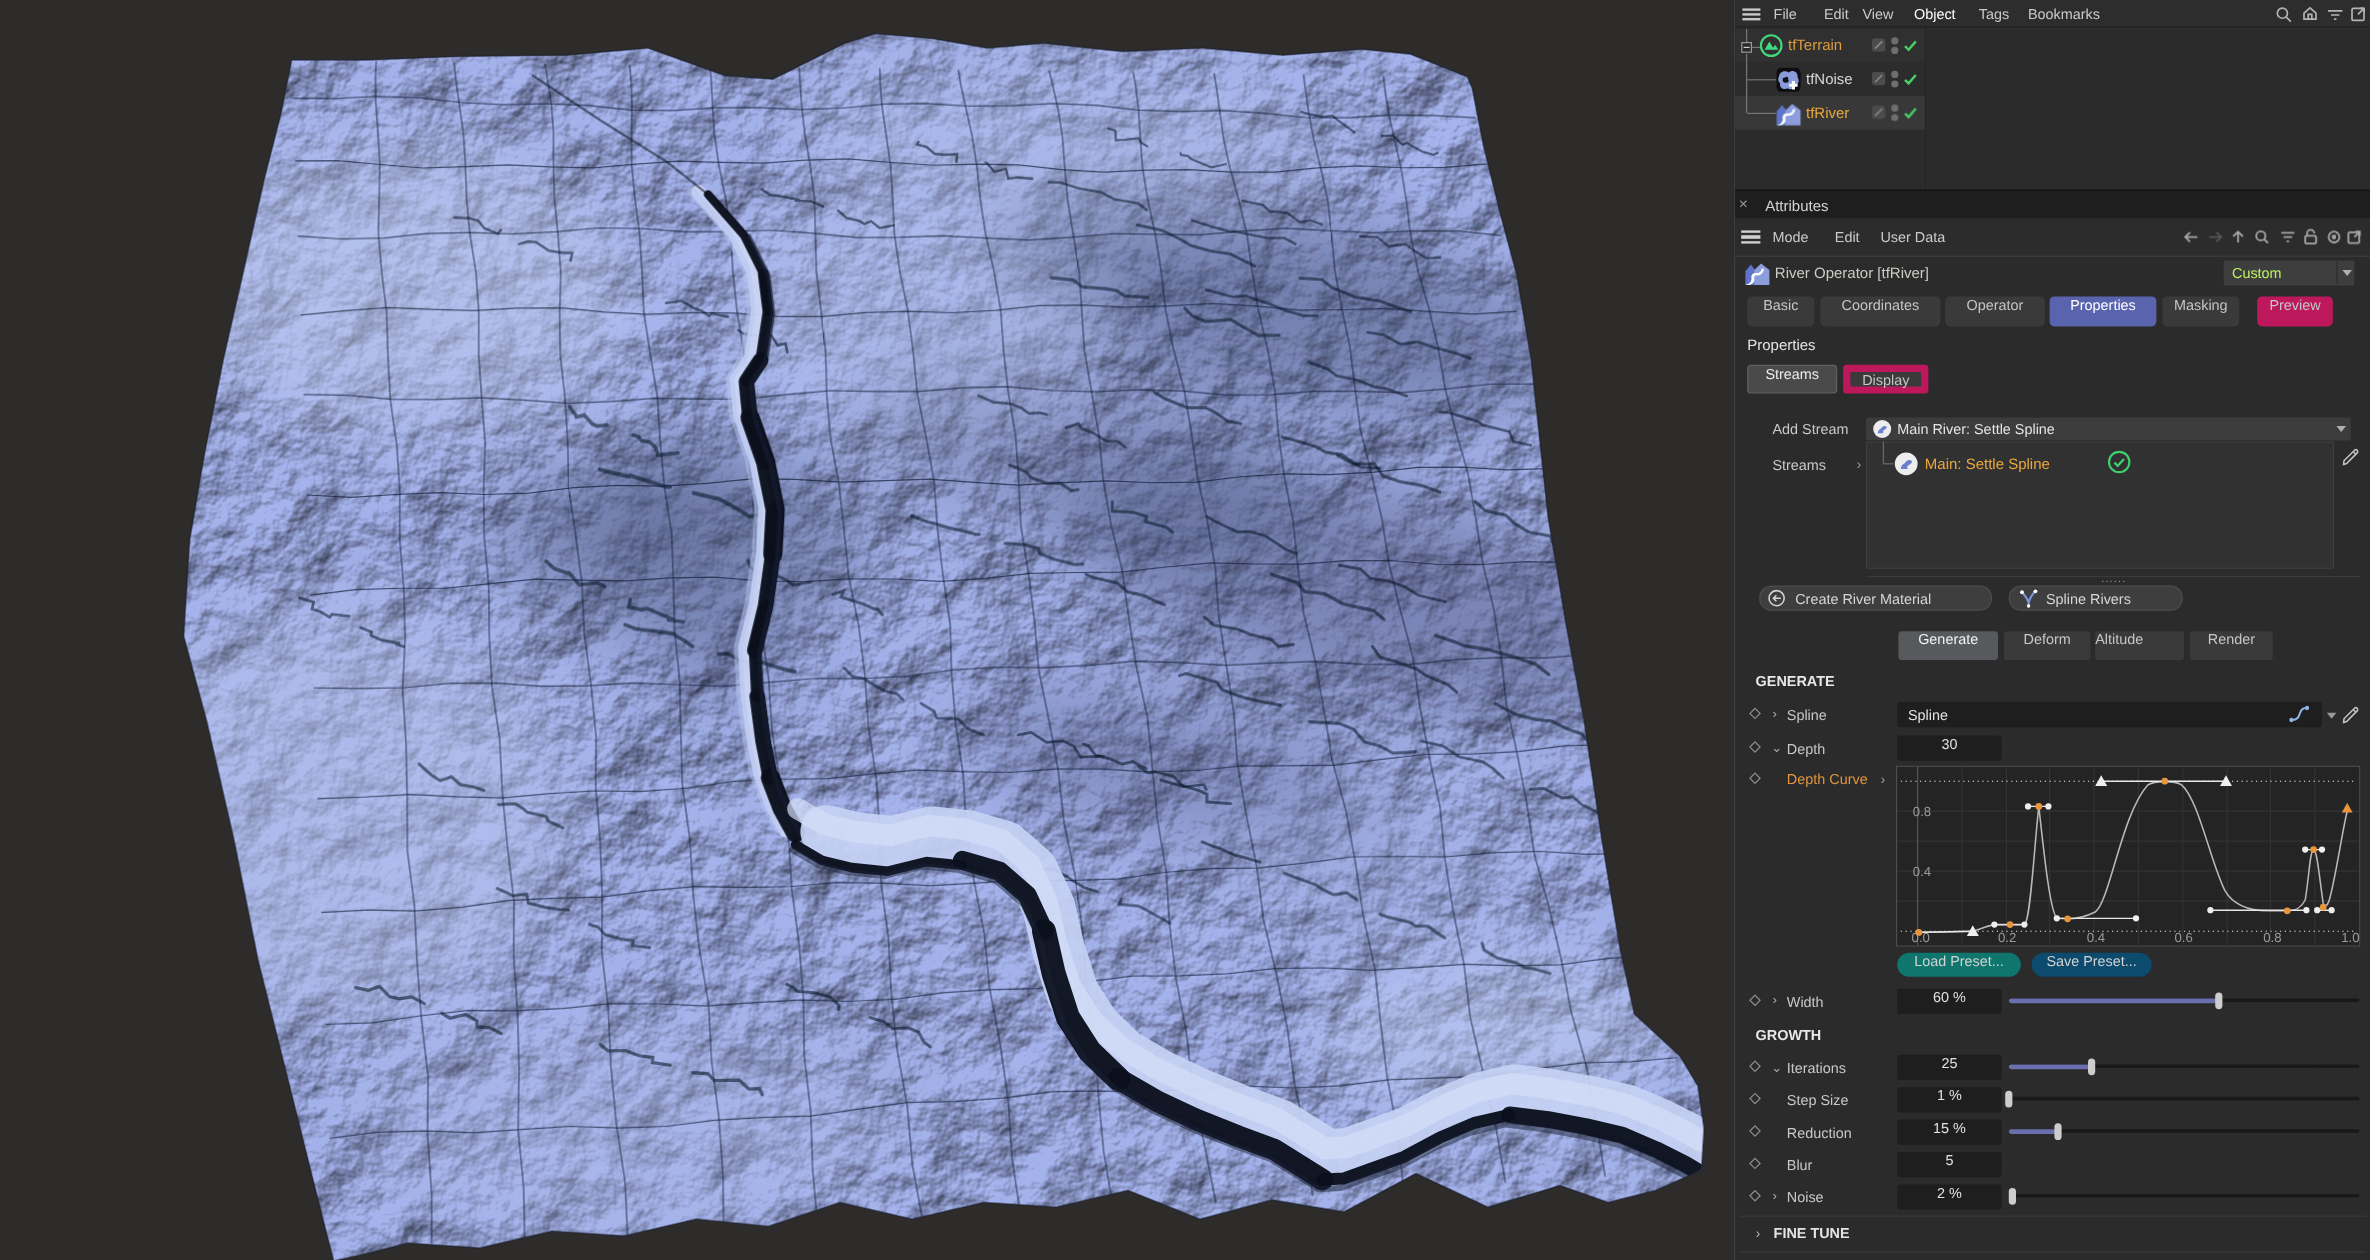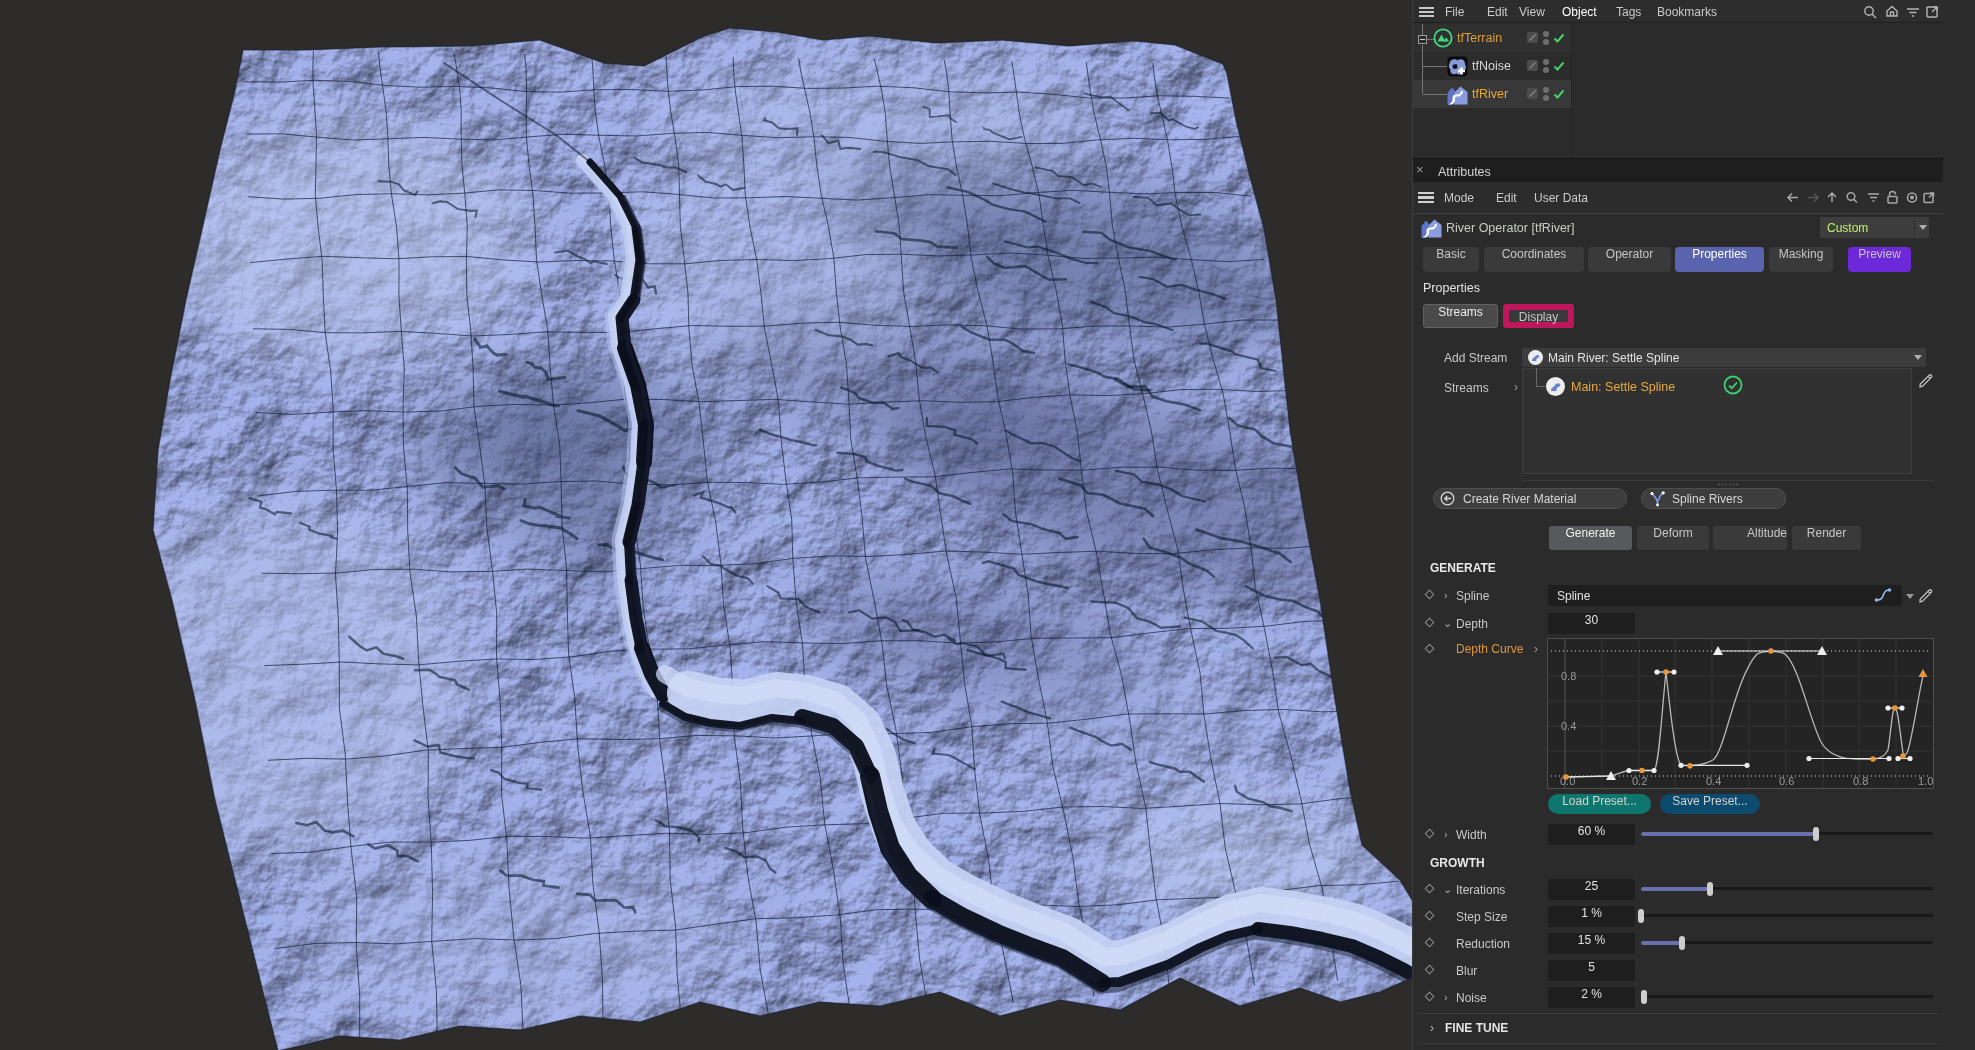--- a/index.html
+++ b/index.html
@@ -1,19 +1,19 @@
 <!DOCTYPE html>
 <html><head><meta charset="utf-8">
 <style>
 * {margin:0;padding:0;box-sizing:border-box}
 html,body {width:1975px;height:1050px;background:#2b2b2b;overflow:hidden}
 .ab {position:absolute}
 .t {font:12px "Liberation Sans",sans-serif;color:#c8c8c8;white-space:nowrap}
 #viewport {position:absolute;left:0;top:0;width:1445px;height:1050px;background:#2d2c2b}
-#panel {position:absolute;left:1412px;top:0;width:482px;height:1050px;background:#2b2b2b;border-left:1px solid #3c3c3c}
+#panel {position:absolute;left:1445px;top:0;width:482px;height:1050px;background:#2b2b2b;border-left:1px solid #3c3c3c}
 </style></head>
 <body>
 <div id="viewport"><svg width="1445" height="1050" viewBox="0 0 1445 1050">
 <defs>
 <filter id="relief" x="-3%" y="-3%" width="106%" height="106%">
   <feTurbulence type="fractalNoise" baseFrequency="0.019" numOctaves="5" seed="11" result="n"></feTurbulence>
   <feDiffuseLighting in="n" lighting-color="#ffffff" surfaceScale="6.5" diffuseConstant="1.28" result="lit">
     <feDistantLight azimuth="235" elevation="42"></feDistantLight>
   </feDiffuseLighting>
   <feComponentTransfer in="lit" result="lit2">
@@ -322,21 +322,21 @@
     <div class="ab t" style="left:33px;top:221px;color:#c9cdc3;font-size:12.5px">River Operator [tfRiver]</div>
     <div class="ab" style="left:406px;top:216px;width:111px;height:23px;background:#3e3e3e;border:1px solid #2a2a2a;border-radius:2px"></div>
     <div class="ab t" style="left:414px;top:221px;color:#bef264">Custom</div>
     <div class="ab" style="left:501px;top:218px;width:1px;height:19px;background:#2e2e2e"></div>
     <div class="ab" style="left:506px;top:225px;width:0px;height:0px;border:4px solid transparent;border-top:5px solid #b0b0b0"></div>
     <div class="ab" style="left:10px;top:247px;width:56px;height:25px;background:#3a3a3a;border-radius:4px;text-align:center;line-height:25px;font:12px Liberation Sans,sans-serif;color:#c6c6c6">Basic</div>
     <div class="ab" style="left:71px;top:247px;width:100px;height:25px;background:#3a3a3a;border-radius:4px;text-align:center;line-height:25px;font:12px Liberation Sans,sans-serif;color:#c6c6c6">Coordinates</div>
     <div class="ab" style="left:175px;top:247px;width:83px;height:25px;background:#3a3a3a;border-radius:4px;text-align:center;line-height:25px;font:12px Liberation Sans,sans-serif;color:#c6c6c6">Operator</div>
     <div class="ab" style="left:262px;top:247px;width:89px;height:25px;background:#5a64ae;border-radius:4px;text-align:center;line-height:25px;font:12px Liberation Sans,sans-serif;color:#ffffff">Properties</div>
     <div class="ab" style="left:356px;top:247px;width:64px;height:25px;background:#3a3a3a;border-radius:4px;text-align:center;line-height:25px;font:12px Liberation Sans,sans-serif;color:#c6c6c6">Masking</div>
-    <div class="ab" style="left:435px;top:247px;width:63px;height:25px;background:#6d28d9;border-radius:4px;text-align:center;line-height:25px;font:12px Liberation Sans,sans-serif;color:#c6c6c6">Preview</div>
+    <div class="ab" style="left:435px;top:247px;width:63px;height:25px;background:#be185d;border-radius:4px;text-align:center;line-height:25px;font:12px Liberation Sans,sans-serif;color:#c6c6c6">Preview</div>
     <div class="ab t" style="left:10px;top:281px;color:#e4e4e4;font-size:12.5px">Properties</div>
     <div class="ab" style="left:10px;top:304px;width:75px;height:24px;background:#4a4a4a;border:1px solid #616161;border-radius:3px;text-align:center;line-height:24px;font:12px Liberation Sans,sans-serif;color:#ececec">Streams</div>
     <div class="ab" style="left:90px;top:304px;width:71px;height:24px;background:#3a3a3a;border:6px solid #be185d;border-radius:3px;text-align:center;line-height:24px;font:12px Liberation Sans,sans-serif;color:#c6c6c6">Display</div>
     <div class="ab t" style="left:31px;top:351px;">Add Stream</div>
     <div class="ab" style="left:109px;top:348px;width:404px;height:19px;background:#3c3c3c;border-radius:2px"></div>
     <div class="ab" style="left:115px;top:350px;width:15px;height:15px;background:#ededed;border-radius:50%"></div>
     <svg class="ab" style="left:115px;top:350px;width:15px;height:15px;" viewBox="0 0 15 15">
       <path d="M4 11 C4 8,6 8,7 6.5 C8 5,10 4.5,11 5.5 C12 6.5,10 8,9 8.5 C8 9,8 10,8.5 11 Z" fill="#6b7fd0"></path>
     </svg>
     <div class="ab t" style="left:135px;top:351px;color:#e4e4e4">Main River: Settle Spline</div>
@@ -369,21 +369,21 @@
     <div class="ab" style="left:228px;top:488px;width:145px;height:21px;background:#3e3e3e;border:1px solid #4e4e4e;border-radius:10px"></div>
     <svg class="ab" style="left:236px;top:490px;width:17px;height:17px;" viewBox="0 0 17 17">
       <path d="M3 4 C6 6,7 8,8.5 12 M14 3 C11 5,10 8,8.5 12 M8.5 12 V15" fill="none" stroke="#7e95d8" stroke-width="1.8"></path>
       <circle cx="3" cy="3.5" r="1.6" fill="#fff"></circle>
       <circle cx="14.2" cy="2.8" r="1.6" fill="#fff"></circle>
       <circle cx="8.5" cy="15" r="1.4" fill="#fff"></circle>
     </svg>
     <div class="ab t" style="left:259px;top:492px;color:#d6d6d6">Spline Rivers</div>
     <div class="ab" style="left:136px;top:526px;width:83px;height:24px;background:#57595c;border-radius:3px;text-align:center;line-height:24px;font:12px Liberation Sans,sans-serif;color:#f2f2f2">Generate</div>
     <div class="ab" style="left:224px;top:526px;width:72px;height:24px;background:#3a3a3a;border-radius:3px;text-align:center;line-height:24px;font:12px Liberation Sans,sans-serif;color:#c6c6c6">Deform</div>
-    <div class="ab" style="left:300px;top:526px;width:74px;height:24px;background:#3a3a3a;border-radius:3px;text-align:right;line-height:24px;font:12px Liberation Sans,sans-serif;color:#c6c6c6">Altitude</div>
+    <div class="ab" style="left:300px;top:526px;width:74px;height:24px;background:#3a3a3a;border-radius:3px;text-align:left;line-height:24px;font:12px Liberation Sans,sans-serif;color:#c6c6c6">Altitude</div>
     <div class="ab" style="left:379px;top:526px;width:69px;height:24px;background:#3a3a3a;border-radius:3px;text-align:center;line-height:24px;font:12px Liberation Sans,sans-serif;color:#c6c6c6">Render</div>
     <div class="ab t" style="left:17px;top:561px;font-weight:bold;color:#e8e8e8">GENERATE</div>
     <div class="ab" style="left:13px;top:591px;width:7px;height:7px;border:1px solid #8e8e8e;transform:rotate(45deg);background:transparent"></div>
     <div class="ab t" style="left:31px;top:589px;color:#b0b0b0;font-size:11px">›</div>
     <div class="ab t" style="left:43px;top:589px;">Spline</div>
     <div class="ab" style="left:135px;top:585px;width:354px;height:21px;background:#1e1e1e;border-radius:2px"></div>
     <div class="ab t" style="left:144px;top:589px;color:#e2e2e2">Spline</div>
     <svg class="ab" style="left:460px;top:587px;width:20px;height:17px;" viewBox="0 0 20 17">
       <path d="M16 3 C8 3,13 13,4 13" fill="none" stroke="#8fb6e8" stroke-width="1.7"></path>
       <circle cx="16.5" cy="3" r="1.8" fill="#8fb6e8"></circle>

